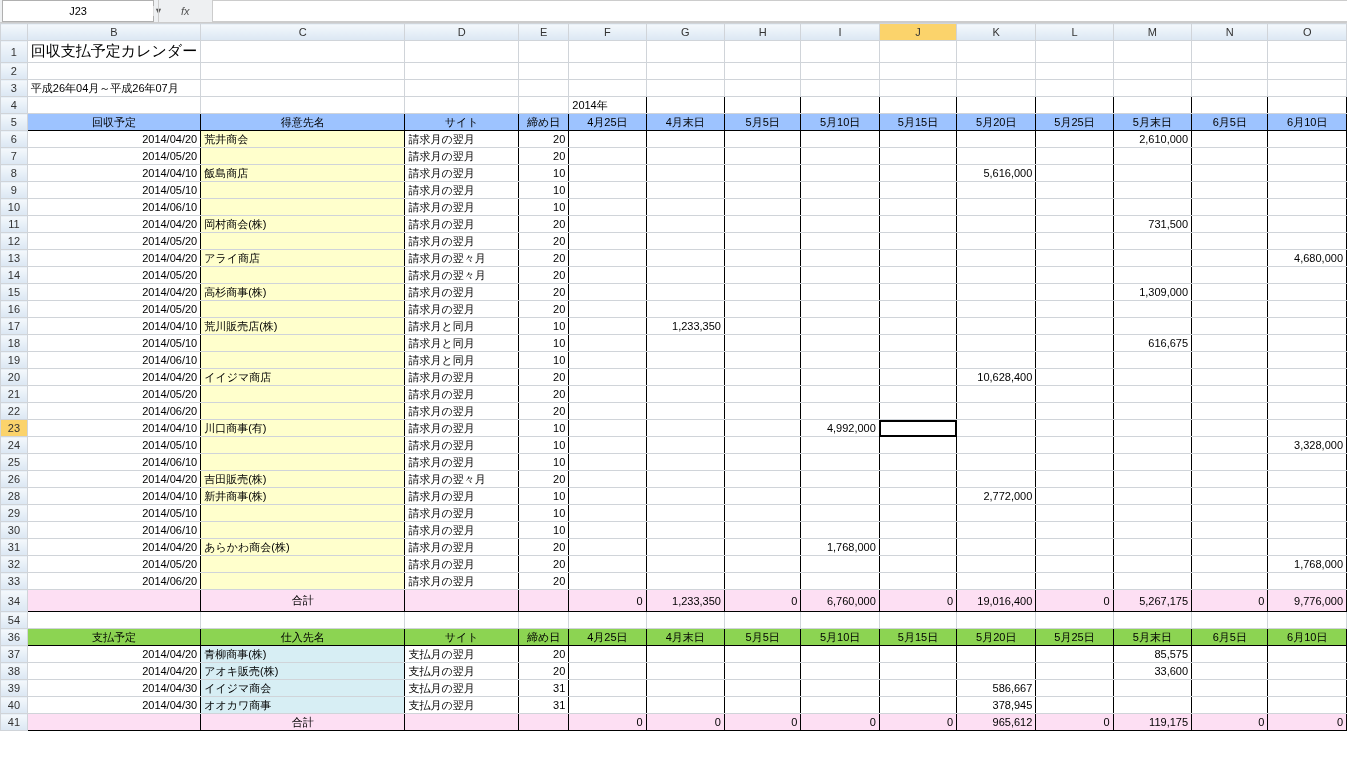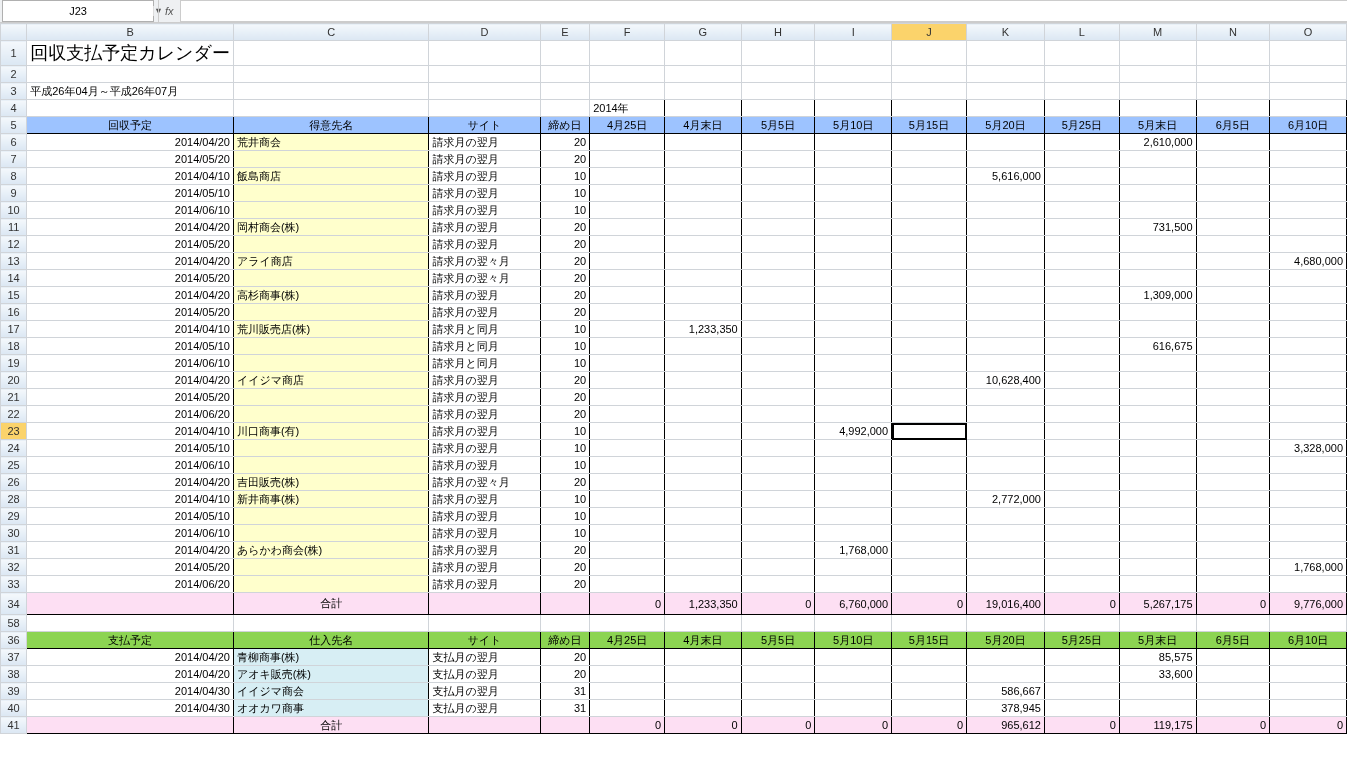--- a/index.html
+++ b/index.html
@@ -36,21 +36,21 @@
   }
   .name-box-arrow {
     width: 14px;
     text-align: center;
     color: #555;
     font-size: 9px;
     border-left: 1px solid #ddd;
   }
   .fx-btn {
     font-style: italic;
-    padding: 0 6px;
+    padding: 0 22px;
     color: #555;
     border-left: 1px solid #ccc;
     border-right: 1px solid #ccc;
     height: 100%;
     display: flex;
     align-items: center;
   }
   .formula-input {
     flex: 1;
     height: 18px;
@@ -118,21 +118,21 @@
   .w-J { width: 82px; }
   .w-K { width: 82px; }
   .w-L { width: 82px; }
   .w-M { width: 82px; }
   .w-N { width: 82px; }
   .w-O { width: 82px; }
 
   td { background:#fff; color:#000; }
   td.right { text-align: right; }
   td.center { text-align: center; }
-  .title { font-size: 18px; font-family: "MS PGothic"; }
+  .title { font-size: 15px; font-family: "MS PGothic"; }
 
   .hdr-blue { background:#9dc3ff !important; text-align:center; border:1px solid #000 !important; }
   .hdr-green { background:#8cd452 !important; text-align:center; border:1px solid #000 !important; }
   .body-yellow { background:#ffffcc !important;margin-top:20px; }
   .body-cyan   { background:#d7eef4 !important; }
   .body-pink   { background:#fddff3 !important; }
 
   .b-all   { border:1px solid #000 !important; }
   .b-l     { border-left:1px solid #000 !important; }
   .b-r     { border-right:1px solid #000 !important; }
@@ -753,21 +753,21 @@
           <td class="right body-pink b-all">0</td>
           <td class="right body-pink b-all">6,760,000</td>
           <td class="right body-pink b-all">0</td>
           <td class="right body-pink b-all">19,016,400</td>
           <td class="right body-pink b-all">0</td>
           <td class="right body-pink b-all">5,267,175</td>
           <td class="right body-pink b-all">0</td>
           <td class="right body-pink b-all">9,776,000</td>
         </tr>
         <tr>
-          <th class="row-h">58</th>
+          <th class="row-h">54</th>
           <td></td>
           <td></td>
           <td></td>
           <td></td>
           <td></td>
           <td></td>
           <td></td>
           <td></td>
           <td></td>
           <td></td>

